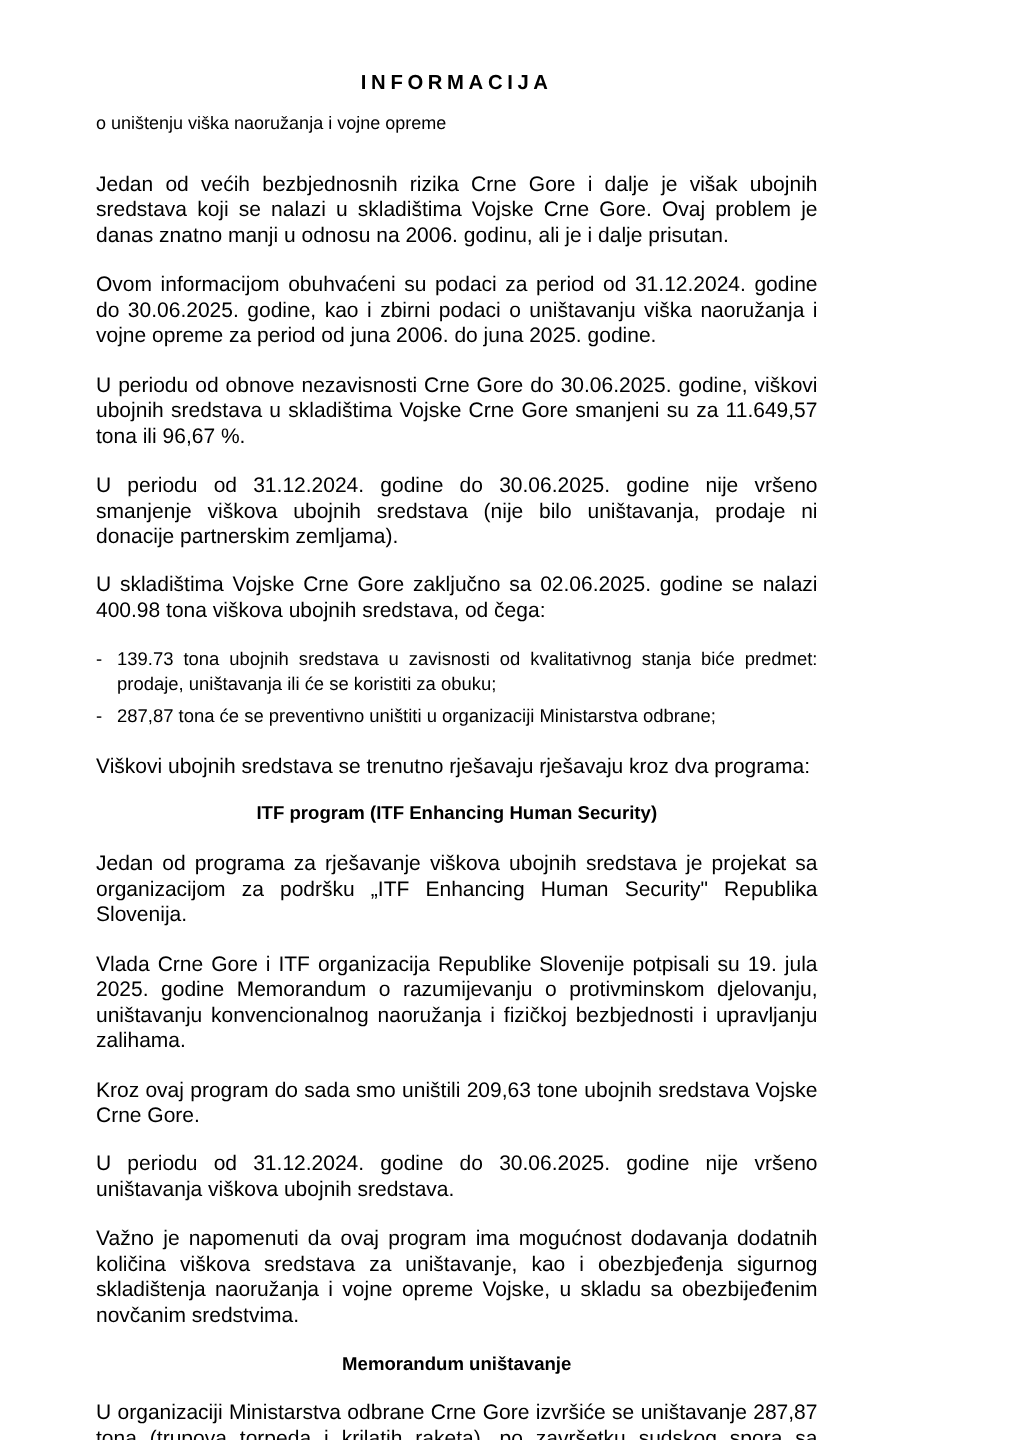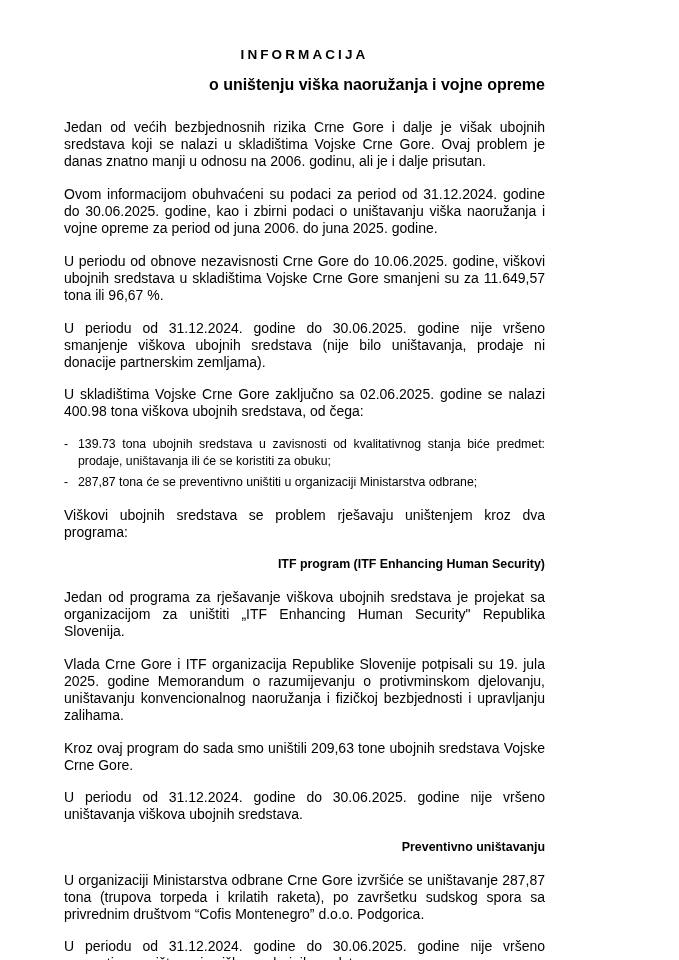--- a/index.html
+++ b/index.html
@@ -26,41 +26,41 @@
   }
   .doc-title {
     font-size: 13.5px;
     font-weight: bold;
     text-align: center;
     letter-spacing: 3.1px;
     margin: 0 0 12px 0;
     line-height: 1.2;
   }
   .doc-subtitle {
-    font-size: 16px;
-    font-weight: bold;
-    text-align: right;
+    font-size: 12px;
+    font-weight: normal;
+    text-align: left;
     margin: 0 0 24px 0;
     line-height: 1.25;
   }
   .para {
     font-size: 14px;
     line-height: 17.1px;
     text-align: justify;
     text-justify: inter-word;
     margin: 0 0 15.5px 0;
     hyphens: none;
   }
   .para:last-child {
     margin-bottom: 0;
   }
   .section-head {
     font-size: 12.4px;
     font-weight: bold;
-    text-align: right;
+    text-align: center;
     line-height: 17px;
     margin: 0 0 15.5px 0;
   }
   .section-head.tight-top {
     margin-top: 1px;
   }
   .bullet-list {
     margin: 0 0 15.5px 0;
     padding: 0;
     list-style: none;
@@ -94,50 +94,51 @@
 <div class="page">
 
   <h1 class="doc-title">INFORMACIJA</h1>
 
   <h2 class="doc-subtitle">o uništenju viška naoružanja i vojne opreme</h2>
 
   <p class="para">Jedan od većih bezbjednosnih rizika Crne Gore i dalje je višak ubojnih sredstava koji se nalazi u skladištima Vojske Crne Gore. Ovaj problem je danas znatno manji u odnosu na 2006. godinu, ali je i dalje prisutan.</p>
 
   <p class="para">Ovom informacijom obuhvaćeni su podaci za period od 31.12.2024. godine do 30.06.2025. godine, kao i zbirni podaci o uništavanju viška naoružanja i vojne opreme za period od juna 2006. do juna 2025. godine.</p>
 
-  <p class="para">U periodu od obnove nezavisnosti Crne Gore do 10.06.2025. godine, viškovi ubojnih sredstava u skladištima Vojske Crne Gore smanjeni su za 11.649,57 tona ili 96,67 %.</p>
+  <p class="para">U periodu od obnove nezavisnosti Crne Gore do 30.06.2025. godine, viškovi ubojnih sredstava u skladištima Vojske Crne Gore smanjeni su za 11.649,57 tona ili 96,67 %.</p>
 
 
   <p class="para">U periodu od 31.12.2024. godine do 30.06.2025. godine nije vršeno smanjenje viškova ubojnih sredstava (nije bilo uništavanja, prodaje ni donacije partnerskim zemljama).</p>
 
   <p class="para">U skladištima Vojske Crne Gore zaključno sa 02.06.2025. godine se nalazi 400.98 tona viškova ubojnih sredstava, od čega:</p>
 
   <ul class="bullet-list gap-before-list">
     <li class="bullet-item">
       <span class="bullet-marker">-</span>
       <span>139.73 tona ubojnih sredstava u zavisnosti od kvalitativnog stanja biće predmet: prodaje, uništavanja ili će se koristiti za obuku;</span>
     </li>
     <li class="bullet-item">
       <span class="bullet-marker">-</span>
       <span>287,87 tona će se preventivno uništiti u organizaciji Ministarstva odbrane;</span>
     </li>
   </ul>
 
-  <p class="para">Viškovi ubojnih sredstava se problem rješavaju uništenjem kroz dva programa:</p>
+  <p class="para">Viškovi ubojnih sredstava se trenutno rješavaju rješavaju kroz dva programa:</p>
 
   <h3 class="section-head">ITF program (ITF Enhancing Human Security)</h3>
 
-  <p class="para">Jedan od programa za rješavanje viškova ubojnih sredstava je projekat sa organizacijom za uništiti „ITF Enhancing Human Security" Republika Slovenija.</p>
+  <p class="para">Jedan od programa za rješavanje viškova ubojnih sredstava je projekat sa organizacijom za podršku „ITF Enhancing Human Security" Republika Slovenija.</p>
 
   <p class="para">Vlada Crne Gore i ITF organizacija Republike Slovenije potpisali su 19. jula 2025. godine Memorandum o razumijevanju o protivminskom djelovanju, uništavanju konvencionalnog naoružanja i fizičkoj bezbjednosti i upravljanju zalihama.</p>
 
   <p class="para">Kroz ovaj program do sada smo uništili 209,63 tone ubojnih sredstava Vojske Crne Gore.</p>
 
   <p class="para">U periodu od 31.12.2024. godine do 30.06.2025. godine nije vršeno uništavanja viškova ubojnih sredstava.</p>
 
+  <p class="para">Važno je napomenuti da ovaj program ima mogućnost dodavanja dodatnih količina viškova sredstava za uništavanje, kao i obezbjeđenja sigurnog skladištenja naoružanja i vojne opreme Vojske, u skladu sa obezbijeđenim novčanim sredstvima.</p>
 
-  <h3 class="section-head tight-top">Preventivno uništavanju</h3>
+  <h3 class="section-head tight-top">Memorandum uništavanje</h3>
 
   <p class="para">U organizaciji Ministarstva odbrane Crne Gore izvršiće se uništavanje 287,87 tona (trupova torpeda i krilatih raketa), po završetku sudskog spora sa privrednim društvom “Cofis Montenegro” d.o.o. Podgorica.</p>
 
   <p class="para">U periodu od 31.12.2024. godine do 30.06.2025. godine nije vršeno preventivno uništavanja viškova ubojnih sredstava.</p>
 
 </div>
 
 </body></html>

